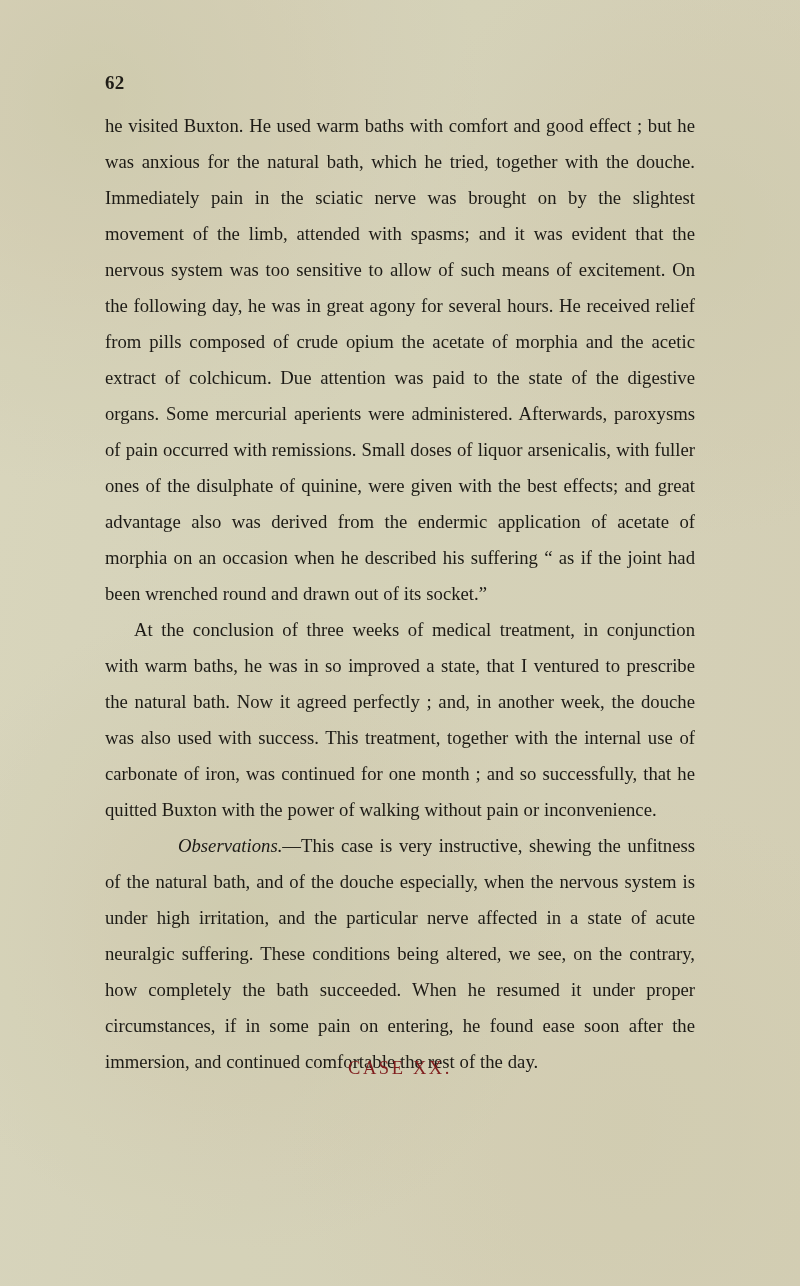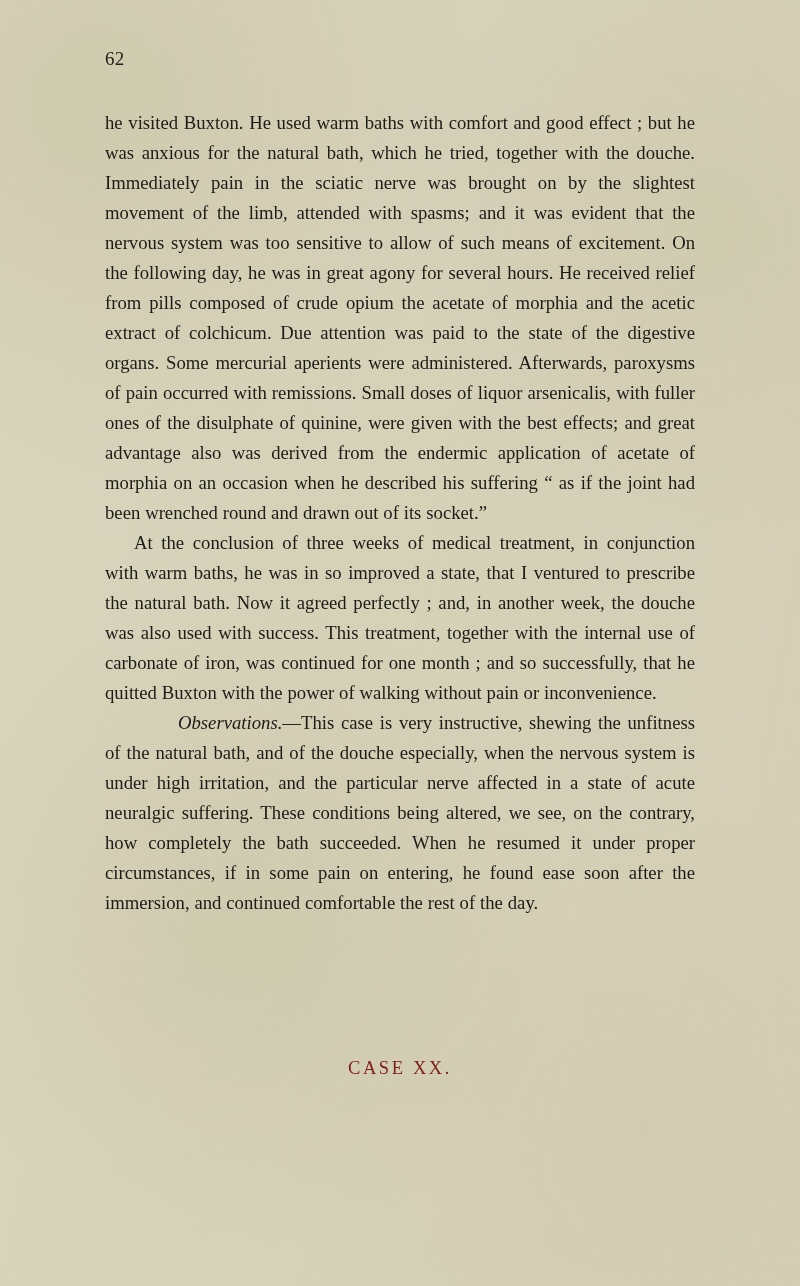--- a/index.html
+++ b/index.html
@@ -36,24 +36,25 @@
   .page {
     position: absolute;
     inset: 0;
     z-index: 2;
   }
 
   
   .running-head {
     position: absolute;
     left: 105px;
-    top: 48px;
+    top: 72px;
     width: 590px;
     display: flex;
     align-items: flex-start;
+    font-weight: bold;
   }
   .folio {
     font-size: 19px;
     letter-spacing: 0.2px;
     color: #201e18;
     width: 66px;
     flex: 0 0 66px;
   }
   .head-title {
     font-size: 16.5px;
@@ -67,21 +68,21 @@
   
   .textblock {
     position: absolute;
     left: 105px;
     top: 108px;
     width: 590px;
   }
   p.para {
     margin: 0;
     font-size: 18.7px;
-    line-height: 30px;
+    line-height: 36px;
     text-align: justify;
     text-align-last: left;
     text-indent: 29px;
     color: #1d1b16;
     word-spacing: 0.2px;
     hyphens: none;
   }
   p.para.noindent {
     text-indent: 0;
   }

